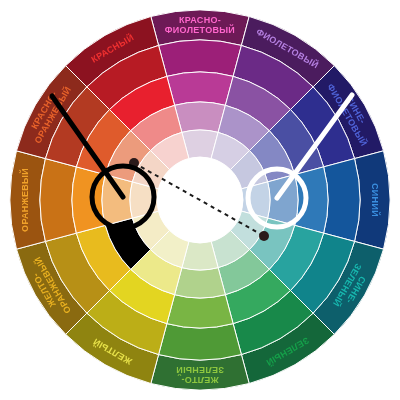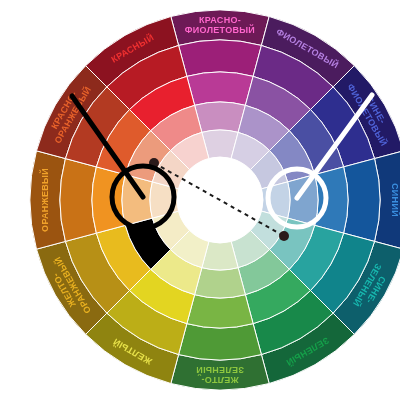--- a/index.html
+++ b/index.html
@@ -1,20 +1,20 @@
 <!DOCTYPE html>
 <html><head>
 <meta charset="utf-8">
 <style>
   html,body{margin:0;padding:0;}
   body{
     width:400px;height:400px;overflow:hidden;background:#ffffff;
     font-family:"Liberation Sans", sans-serif;
   }
-  #stage{position:relative;width:324px;height:400px;margin-left:20px;}
+  #stage{position:relative;width:324px;height:400px;}
   #wheel{position:absolute;left:0;top:0;}
   .wheel-label{
     font-weight:bold;
     font-family:"Liberation Sans", sans-serif;
     letter-spacing:0.3px;
   }
 </style>
 </head>
 <body>
 

